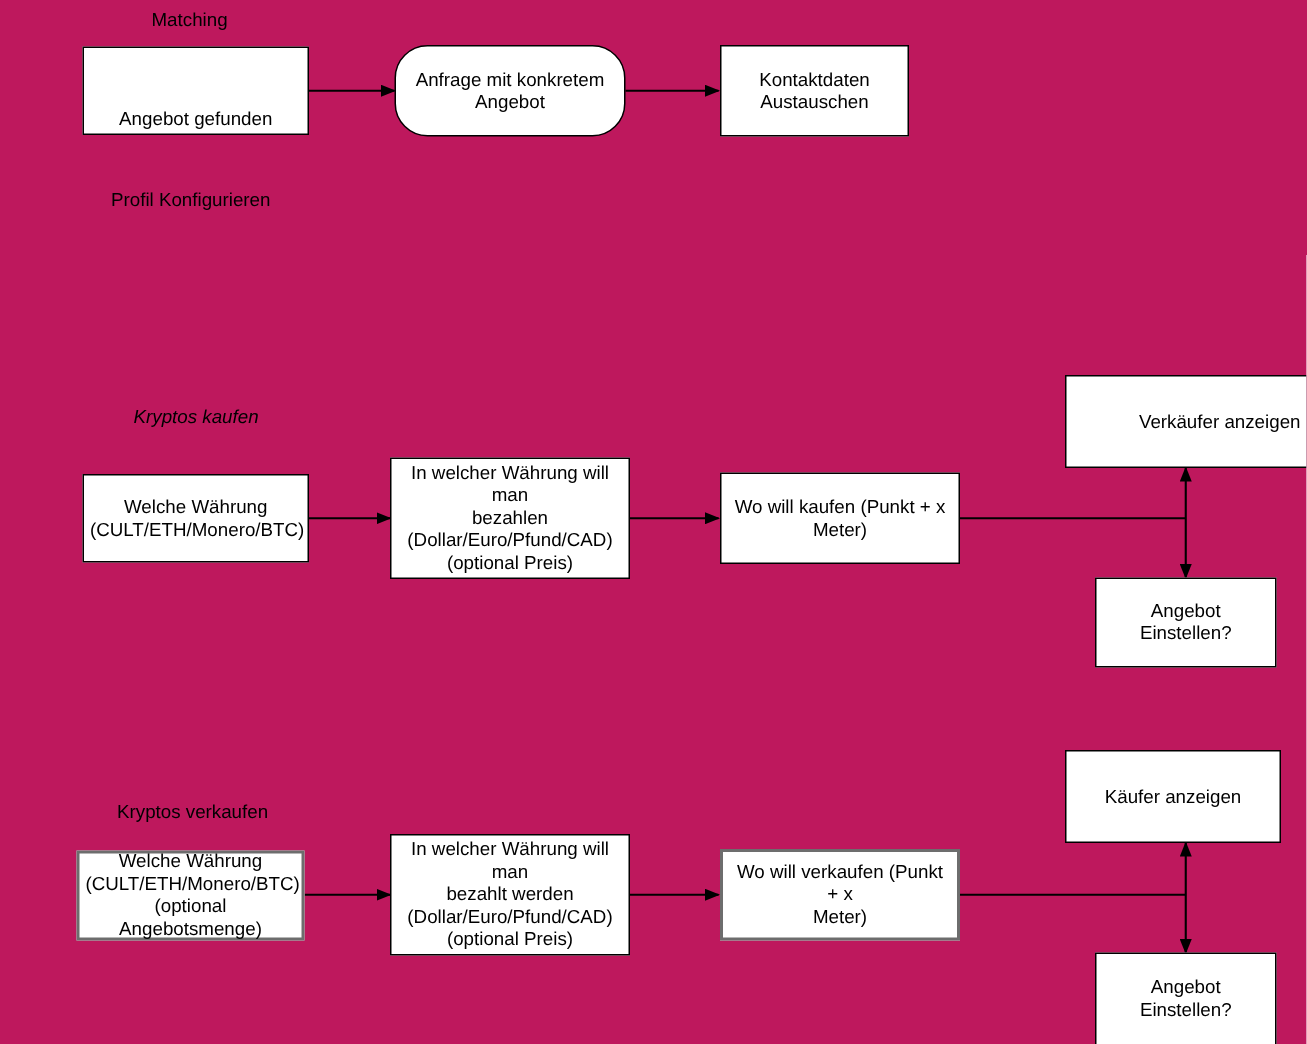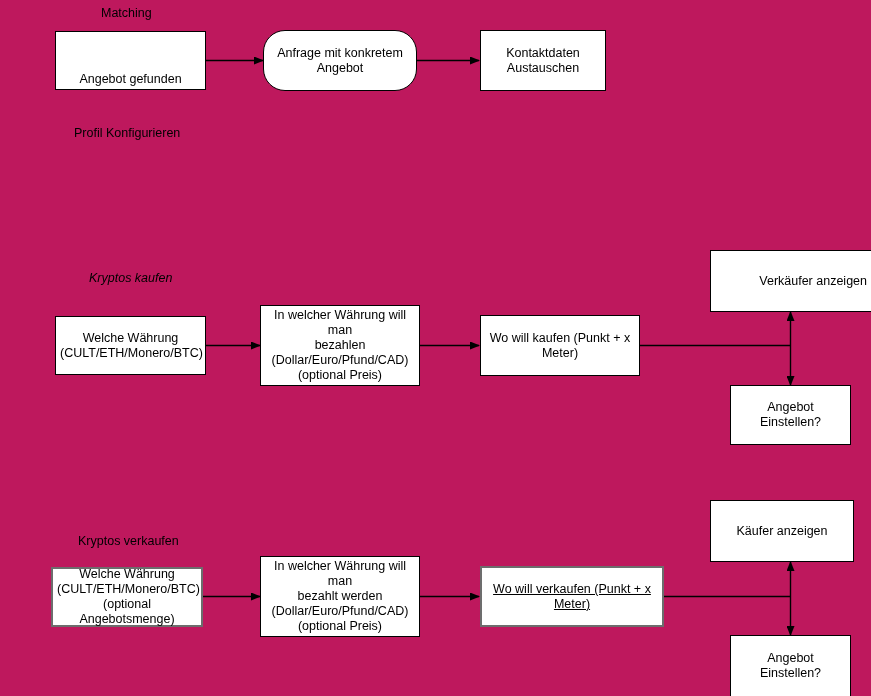--- a/index.html
+++ b/index.html
@@ -134,21 +134,21 @@
     <span class="node-label">Welche Währung
 (CULT/ETH/Monero/BTC)
 (optional Angebotsmenge)</span>
   </div>
   <div class="node dark" style="left:260px; top:556px; width:160px; height:81px;">
     <span class="node-label">In welcher Währung will man
 bezahlt werden
 (Dollar/Euro/Pfund/CAD)
 (optional Preis)</span>
   </div>
-  <div class="node grey tight" style="left:480px; top:566px; width:184px; height:61px;text-decoration:underline;">
+  <div class="node grey tight" style="left:480px; top:566px; width:160px; height:61px;">
     <span class="node-label">Wo will verkaufen (Punkt + x
 Meter)</span>
   </div>
   <div class="node dark" style="left:710px; top:500px; width:144px; height:62px;">
     <span class="node-label">Käufer anzeigen</span>
   </div>
   <div class="node dark" style="left:730px; top:635px; width:121px; height:62px;">
     <span class="node-label">Angebot Einstellen?</span>
   </div>
 

